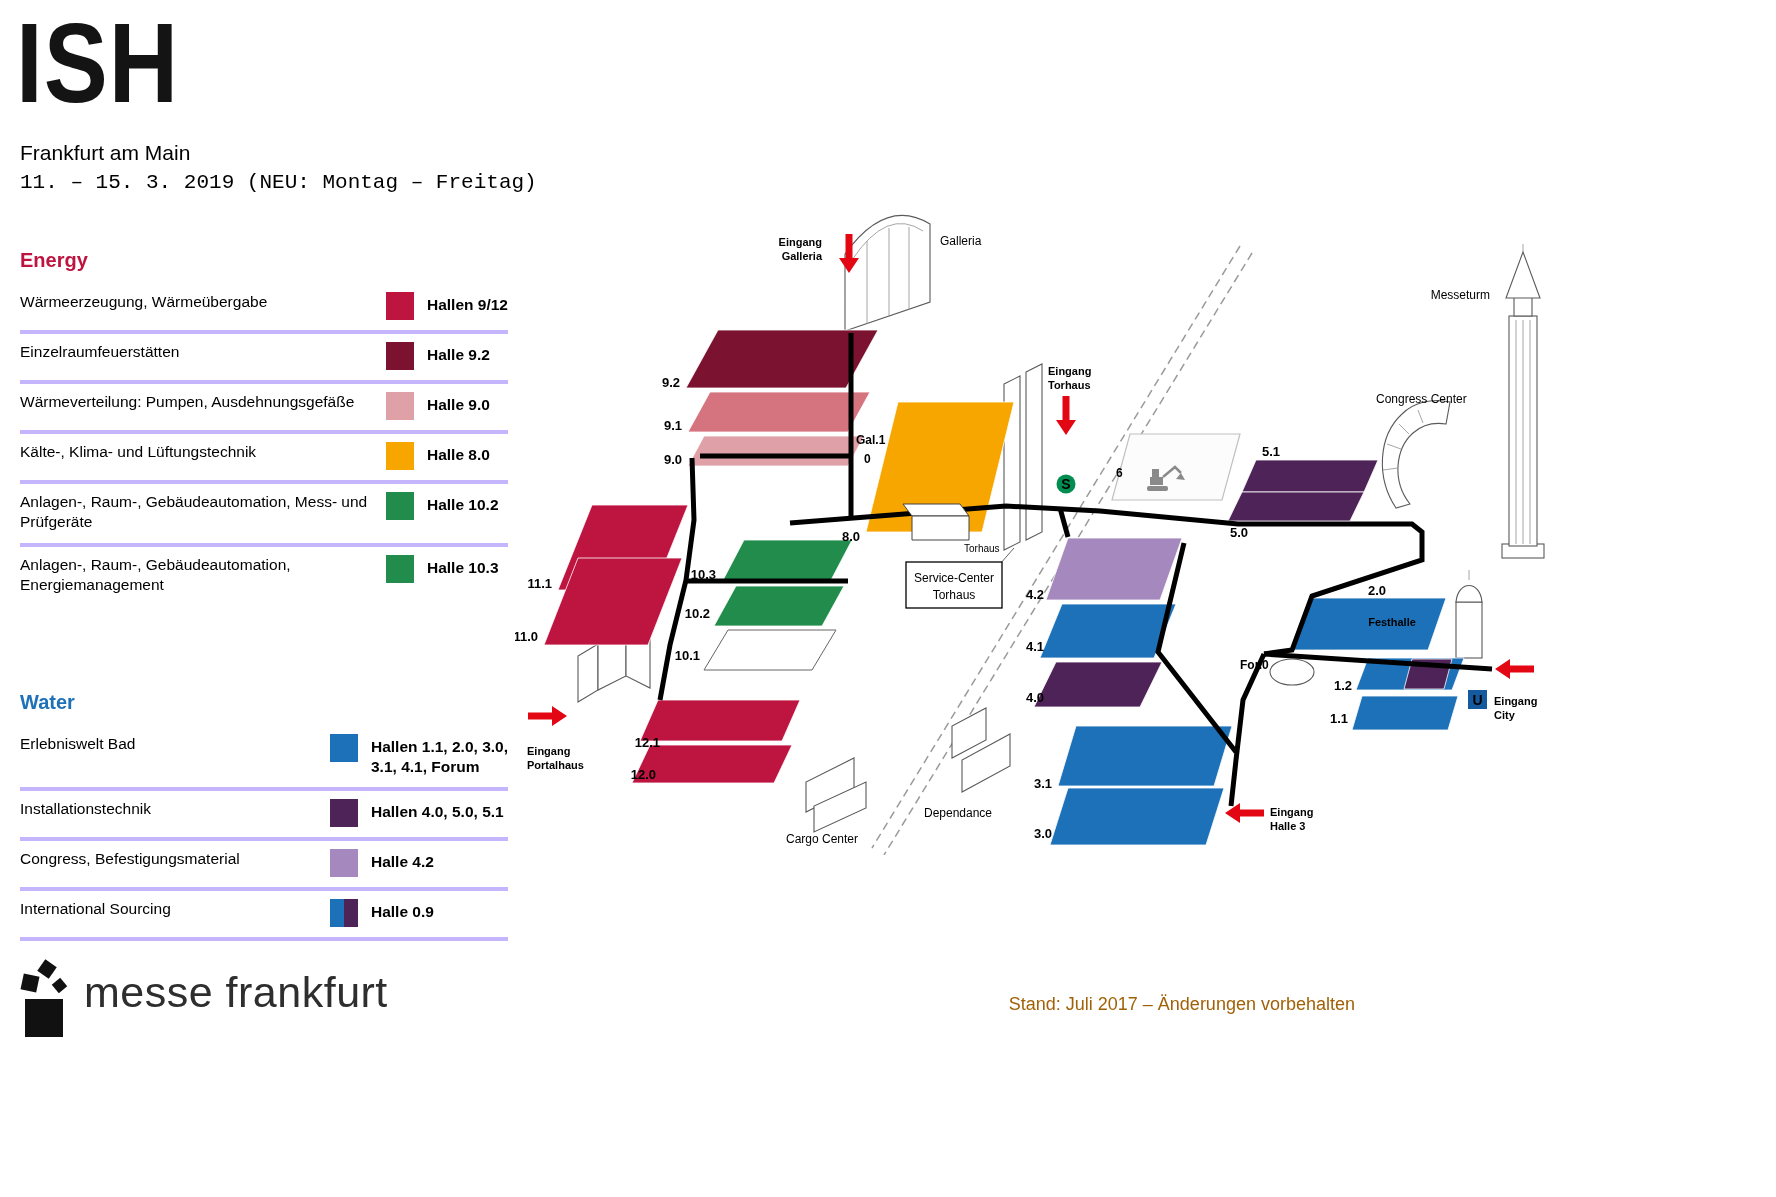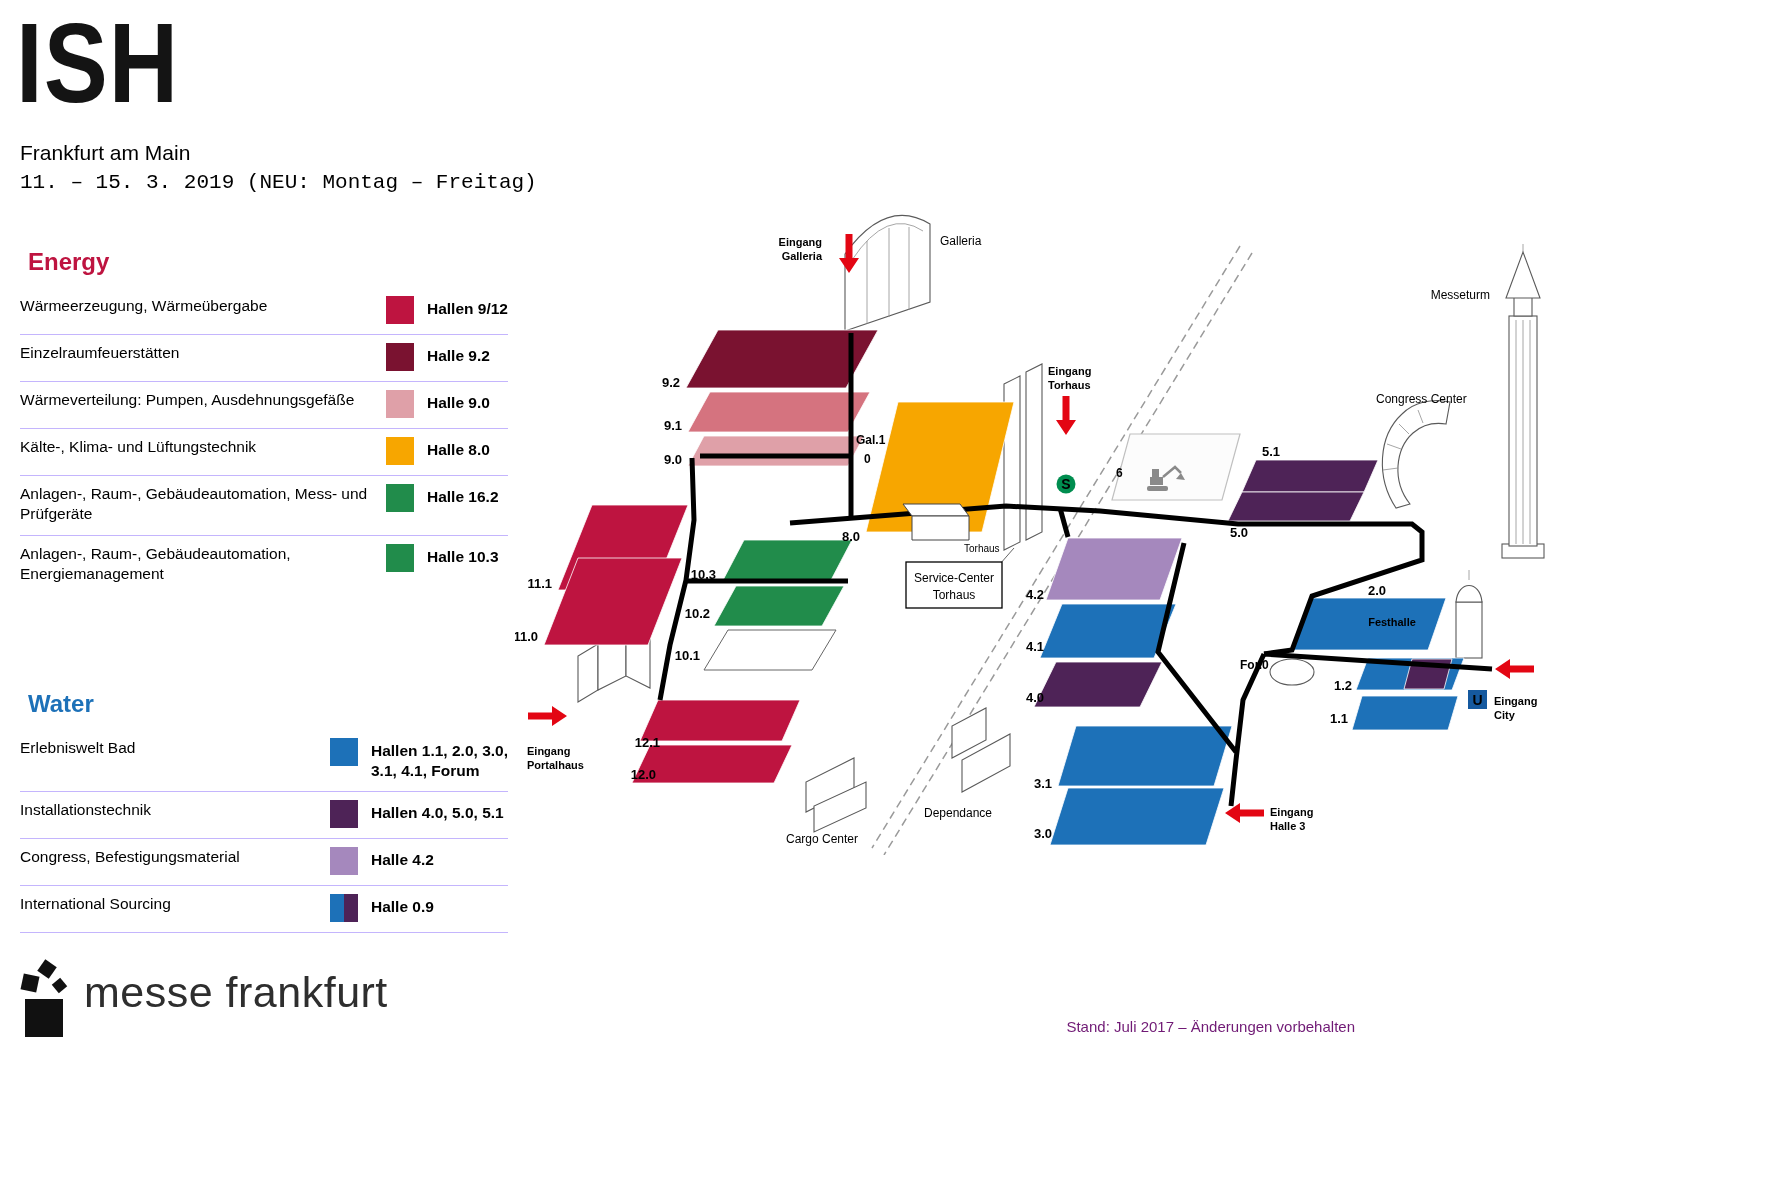--- a/index.html
+++ b/index.html
@@ -5,22 +5,22 @@
   html,body{margin:0;padding:0;background:#ffffff;}
   .page{position:relative;width:1588px;height:1197px;background:#fff;overflow:hidden;
         font-family:"Liberation Sans",sans-serif;color:#000;}
   
   .ish-title{position:absolute;left:16px;top:6px;font-size:96px;font-weight:bold;
              letter-spacing:1px;color:#141414;line-height:1;transform:scaleY(1.18);transform-origin:left top;}
   .location{position:absolute;left:20px;top:141px;font-size:21px;}
   .dates{position:absolute;left:20px;top:171px;font-size:21px;font-family:Liberation Mono, monospace;}
   
   .legend{position:absolute;left:20px;width:488px;}
-  .legend h2{margin:0 0 14px 8px;font-size:24px;font-weight:bold;line-height:1;}
-  .lrow{display:flex;align-items:flex-start;border-bottom:1px solid #c4b5fd;
+  .legend h2{margin:0 0 14px 0;font-size:20px;font-weight:bold;line-height:1;}
+  .lrow{display:flex;align-items:flex-start;border-bottom:4px solid #c4b5fd;
         padding:8px 0 10px 0;box-sizing:border-box;min-height:47px;}
   .lrow.last{border-bottom:none;}
   .llabel{font-size:15.5px;line-height:1.32;padding-right:10px;}
   .legend-energy .llabel{width:356px;flex:none;}
   .legend-water  .llabel{width:300px;flex:none;}
   .lright{display:flex;flex:1;}
   .swatch{width:28px;height:28px;flex:none;margin-right:13px;background:#ccc;}
   .swatch.split{display:flex;background:none;}
   .swatch.split span{display:block;width:50%;height:100%;}
   .lhall{font-size:15.5px;font-weight:bold;line-height:1.3;padding-top:3px;}
@@ -43,21 +43,21 @@
   .cons{fill:#fcfcfc;stroke:#c0c0c0;stroke-width:1.2;}
   .gray{fill:#8a8a8a;}
   
   .mf-icon{position:absolute;left:22px;top:962px;width:64px;height:80px;}
   .mf-icon i{position:absolute;display:block;background:#111;}
   .mf-icon .s1{width:14px;height:14px;left:18px;top:0;transform:rotate(35deg);}
   .mf-icon .s2{width:16px;height:16px;left:0;top:13px;transform:rotate(12deg);}
   .mf-icon .s3{width:11px;height:11px;left:32px;top:18px;transform:rotate(50deg);}
   .mf-icon .s4{width:38px;height:38px;left:3px;top:37px;}
   .mf-text{position:absolute;left:84px;top:968px;font-size:43px;color:#2e2e2e;letter-spacing:0.5px;}
-  .stand-note{position:absolute;top:1018px;right:233px;font-size:15px;color:#701a75;}
+  .stand-note{position:absolute;top:994px;right:233px;font-size:18px;color:#a16207;}
 </style>
 </head>
 <body>
 
 <div class="page">
 
   <div class="ish-title">ISH</div>
   <div class="location">Frankfurt am Main</div>
   <div class="dates">11. – 15. 3. 2019 (NEU: Montag – Freitag)</div>
 
@@ -89,21 +89,21 @@
       <div class="llabel">Kälte-, Klima- und Lüftungstechnik</div>
       <div class="lright">
           <span class="swatch" style="background: rgb(247, 166, 0);"></span>
       <span class="lhall">Halle 8.0</span>
         </div>
     </div>
     <div class="lrow">
       <div class="llabel">Anlagen-, Raum-, Gebäudeautomation, Mess- und Prüfgeräte</div>
       <div class="lright">
           <span class="swatch" style="background: rgb(33, 140, 75);"></span>
-      <span class="lhall">Halle 16.2</span>
+      <span class="lhall">Halle 10.2</span>
         </div>
     </div>
     <div class="lrow last">
       <div class="llabel">Anlagen-, Raum-, Gebäudeautomation, Energiemanagement</div>
       <div class="lright">
           <span class="swatch" style="background: rgb(33, 140, 75);"></span>
       <span class="lhall">Halle 10.3</span>
         </div>
     </div>
   </div>

